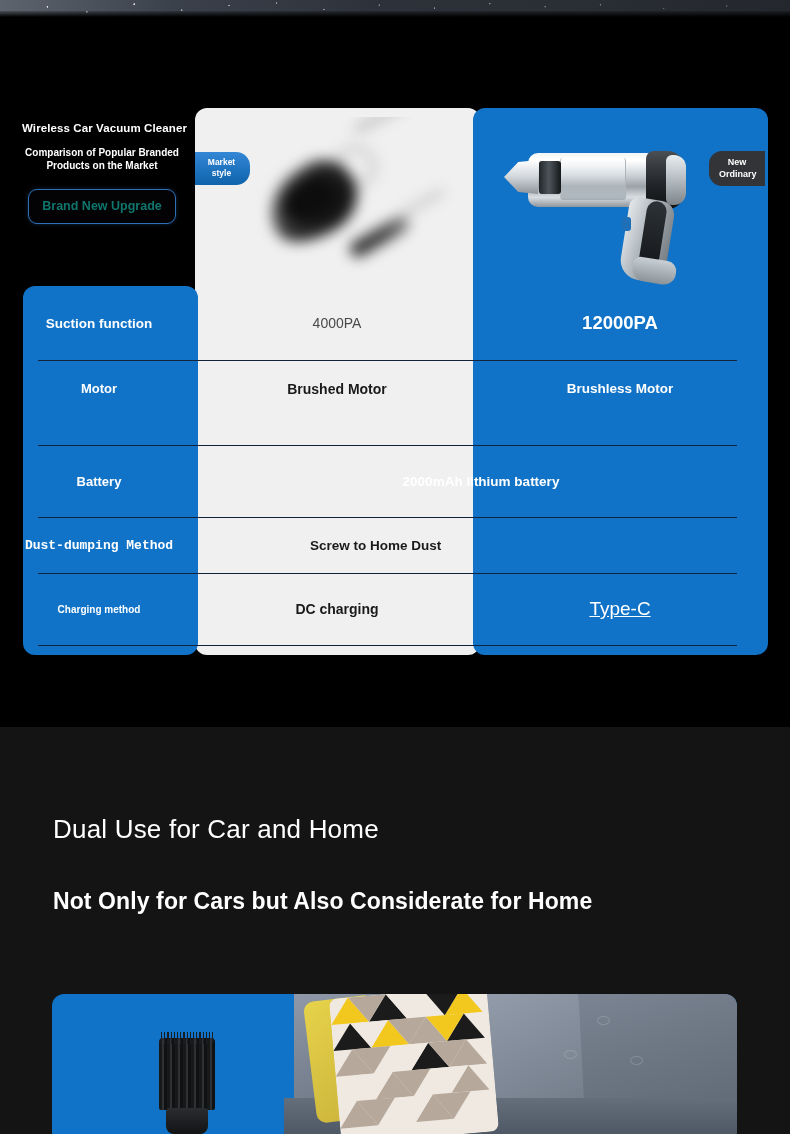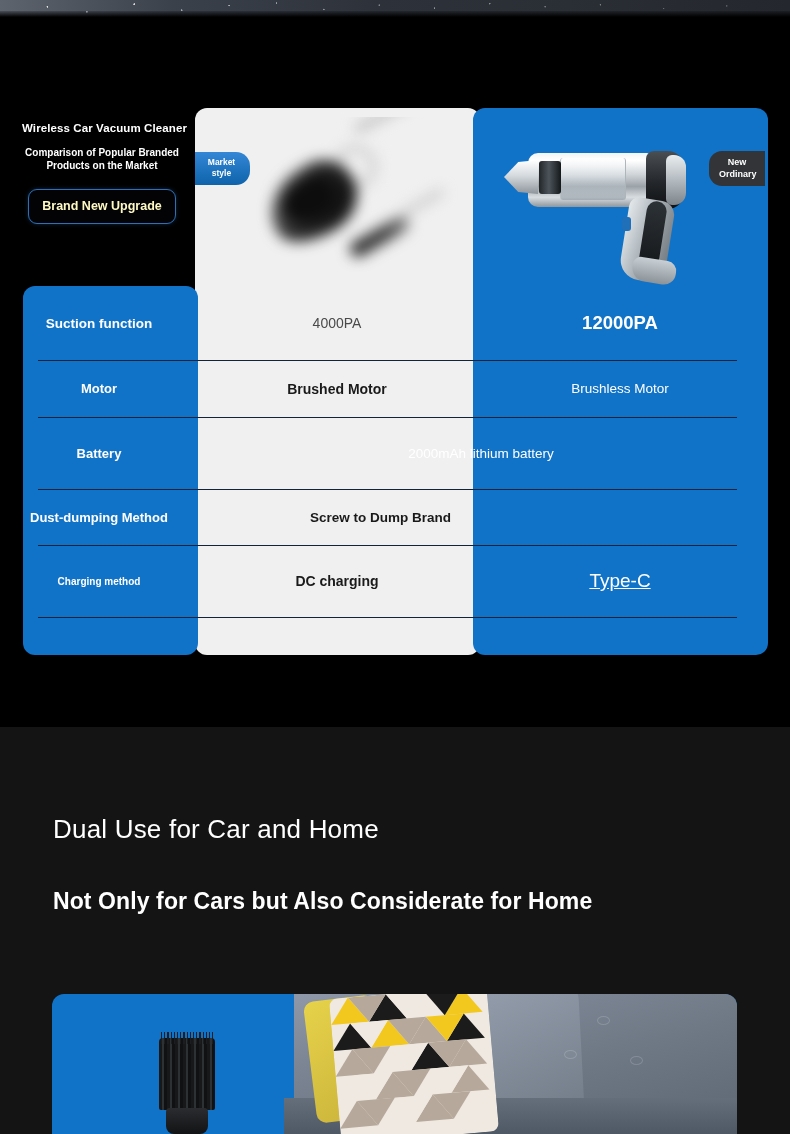--- a/index.html
+++ b/index.html
@@ -74,21 +74,21 @@
     font-weight: 700;
     line-height: 13px;
     margin-top: 12px;
   }
   .upgrade-btn {
     display: inline-block;
     margin-top: 17px;
     padding: 9px 13px 10px;
     border: 1.6px solid #2e6fb7;
     border-radius: 9px;
-    color: #fef9c3;
+    color: #0f766e;
     font-size: 12.5px;
     font-weight: 600;
     background: #030305;
     box-shadow: 0 0 4px rgba(45,110,185,.35);
     white-space: nowrap;
   }
 
   
   .panel {
     position: absolute;
@@ -319,41 +319,41 @@
     font-weight: 700;
   }
   .cell-mid {
     width: 278px;
     color: #1a1a1a;
     font-weight: 700;
   }
   .cell-right {
     flex: 1;
     color: #ffffff;
-    font-weight: 400;
+    font-weight: 700;
   }
 
   
   .r0 { height: 74px; }
   .r0 .cell-left { font-size: 13.5px; }
   .r0 .cell-mid  { font-size: 14px; font-weight: 400; color: #4a4a4a; }
   .r0 .cell-right{ font-size: 18.5px; font-weight: 600; }
 
   .r1 { height: 57px; }
   .r1 .cell-left { font-size: 13px; }
   .r1 .cell-mid  { font-size: 14px; }
   .r1 .cell-right{ font-size: 13.5px; }
 
-  .r2 { height: 72px; }
+  .r2 { height: 72px; margin-top: 28px; }
   .r2 .cell-left { font-size: 13px; }
   .r2 .cell-mid  { font-size: 14px; }
   .r2 .cell-right{ font-size: 13.5px; }
 
   .r3 { height: 56px; }
-  .r3 .cell-left { font-size: 13px; }
+  .r3 .cell-left { font-size: 13px; font-family: Liberation Mono, monospace; }
   .r3 .cell-mid  { font-size: 13.5px; text-align: left; justify-content: flex-start; padding-left: 112px; line-height: 17px; }
   .r3 .cell-right{ font-size: 13.5px; }
 
   .r4 { height: 72px; }
   .r4 .cell-left { font-size: 10px; text-align: right; }
   .r4 .cell-mid  { font-size: 14px; }
   .r4 .cell-right{ font-size: 19px; font-weight: 500; text-decoration: underline; }
 
   .r5 { height: 38px; }
 
@@ -526,21 +526,21 @@
         <div class="cell cell-right">Brushless Motor</div>
       </div>
 
       <div class="row r2">
         <div class="cell cell-left">Battery</div>
         <div class="cell cell-right">2000mAh lithium battery</div>
       </div>
 
       <div class="row r3">
         <div class="cell cell-left">Dust-dumping Method</div>
-        <div class="cell cell-mid">Screw to Dump Brand</div>
+        <div class="cell cell-mid">Screw to Home Dust</div>
       </div>
 
       <div class="row r4">
         <div class="cell cell-left">Charging method</div>
         <div class="cell cell-mid">DC charging</div>
         <div class="cell cell-right">Type-C</div>
       </div>
 
       <div class="row r5">
         <div class="cell cell-left"></div>

